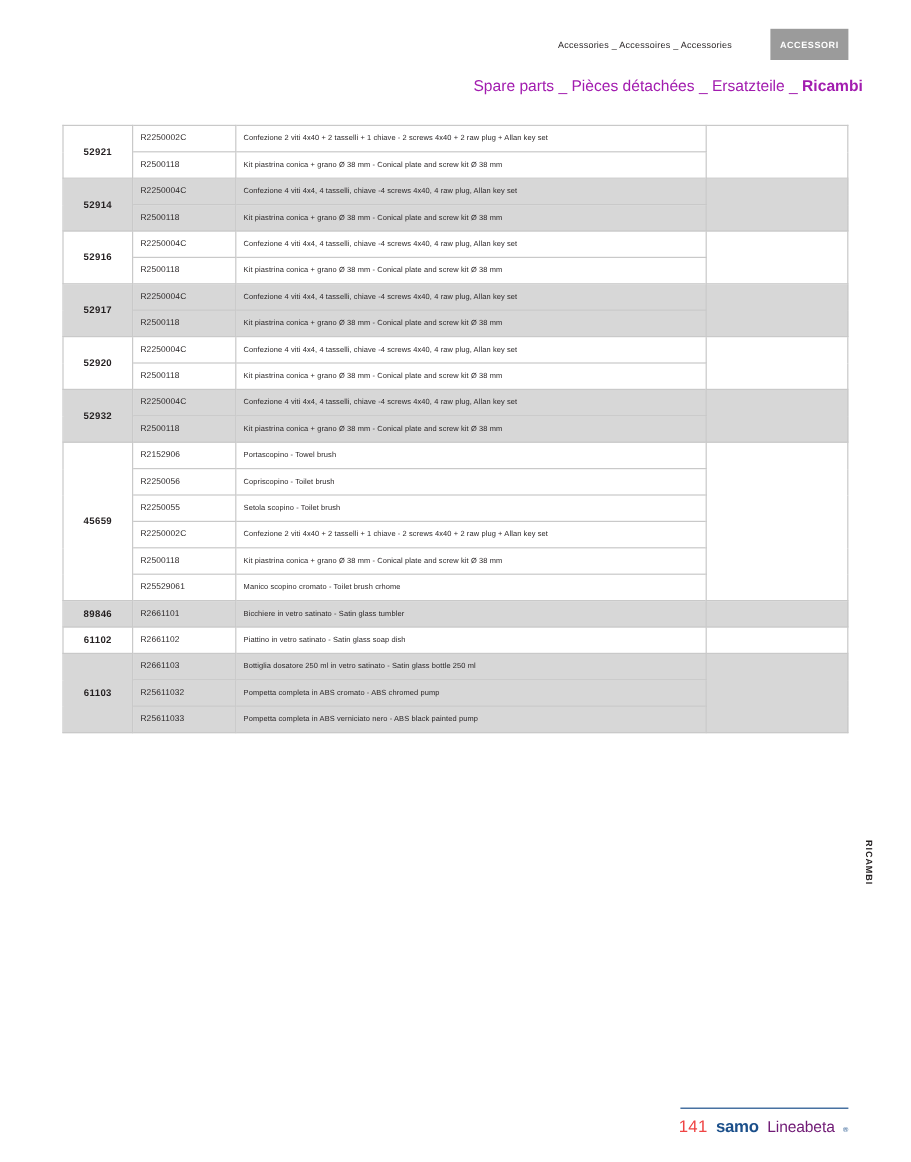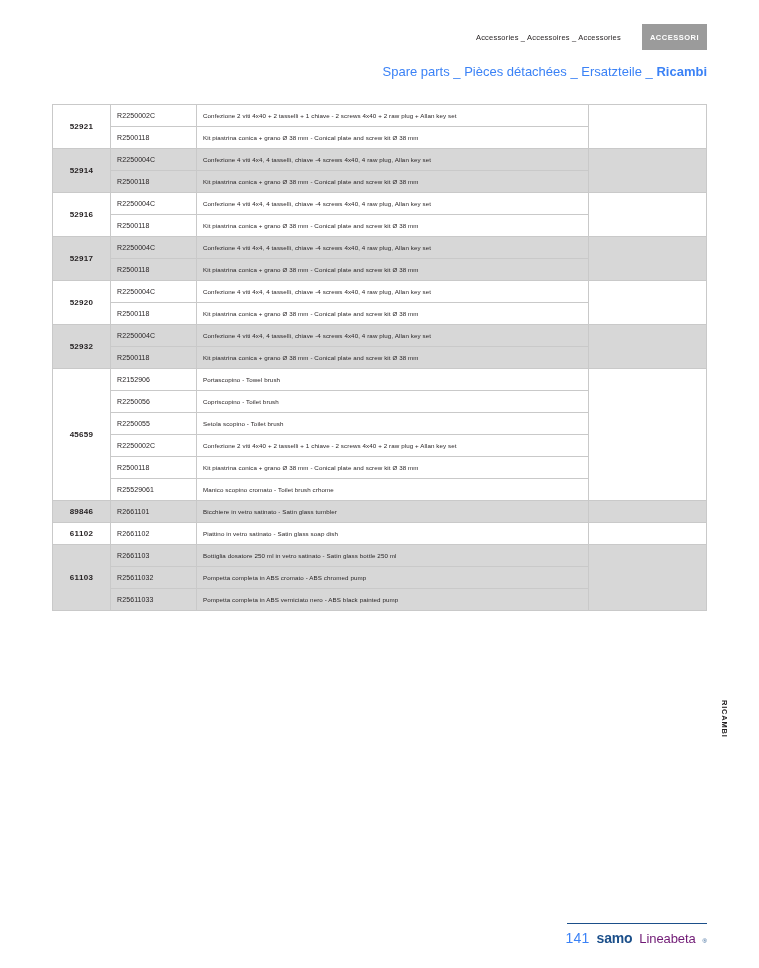--- a/index.html
+++ b/index.html
@@ -37,28 +37,29 @@
   }
   .header-tab {
     background: #9b9b9b;
     color: #ffffff;
     font-size: 7.5px;
     font-weight: bold;
     letter-spacing: .5px;
     display: flex;
     align-items: center;
     padding: 0 8px;
+    margin-left: 11px;
   }
 
   .title-row {
     position: absolute;
     top: 64px;
-    right: 52px;
+    right: 40px;
     font-size: 13px;
-    color: #3b82f6;
+    color: #a21caf;
     white-space: nowrap;
   }
   .title-row .bold {
     font-weight: bold;
   }
 
   
   .table-wrap {
     position: absolute;
     left: 52px;
@@ -121,21 +122,21 @@
   .footer {
     position: absolute;
     right: 52px;
     bottom: 22px;
     display: flex;
     align-items: baseline;
     gap: 7px;
   }
   .footer .page-num {
     font-size: 14px;
-    color: #3b82f6;
+    color: #ef4444;
     letter-spacing: .2px;
     text-align: center;
   }
   .footer .brand-samo {
     font-size: 14px;
     font-weight: bold;
     color: #1b4f8a;
     letter-spacing: -.2px;
   }
   .footer .brand-linea {

